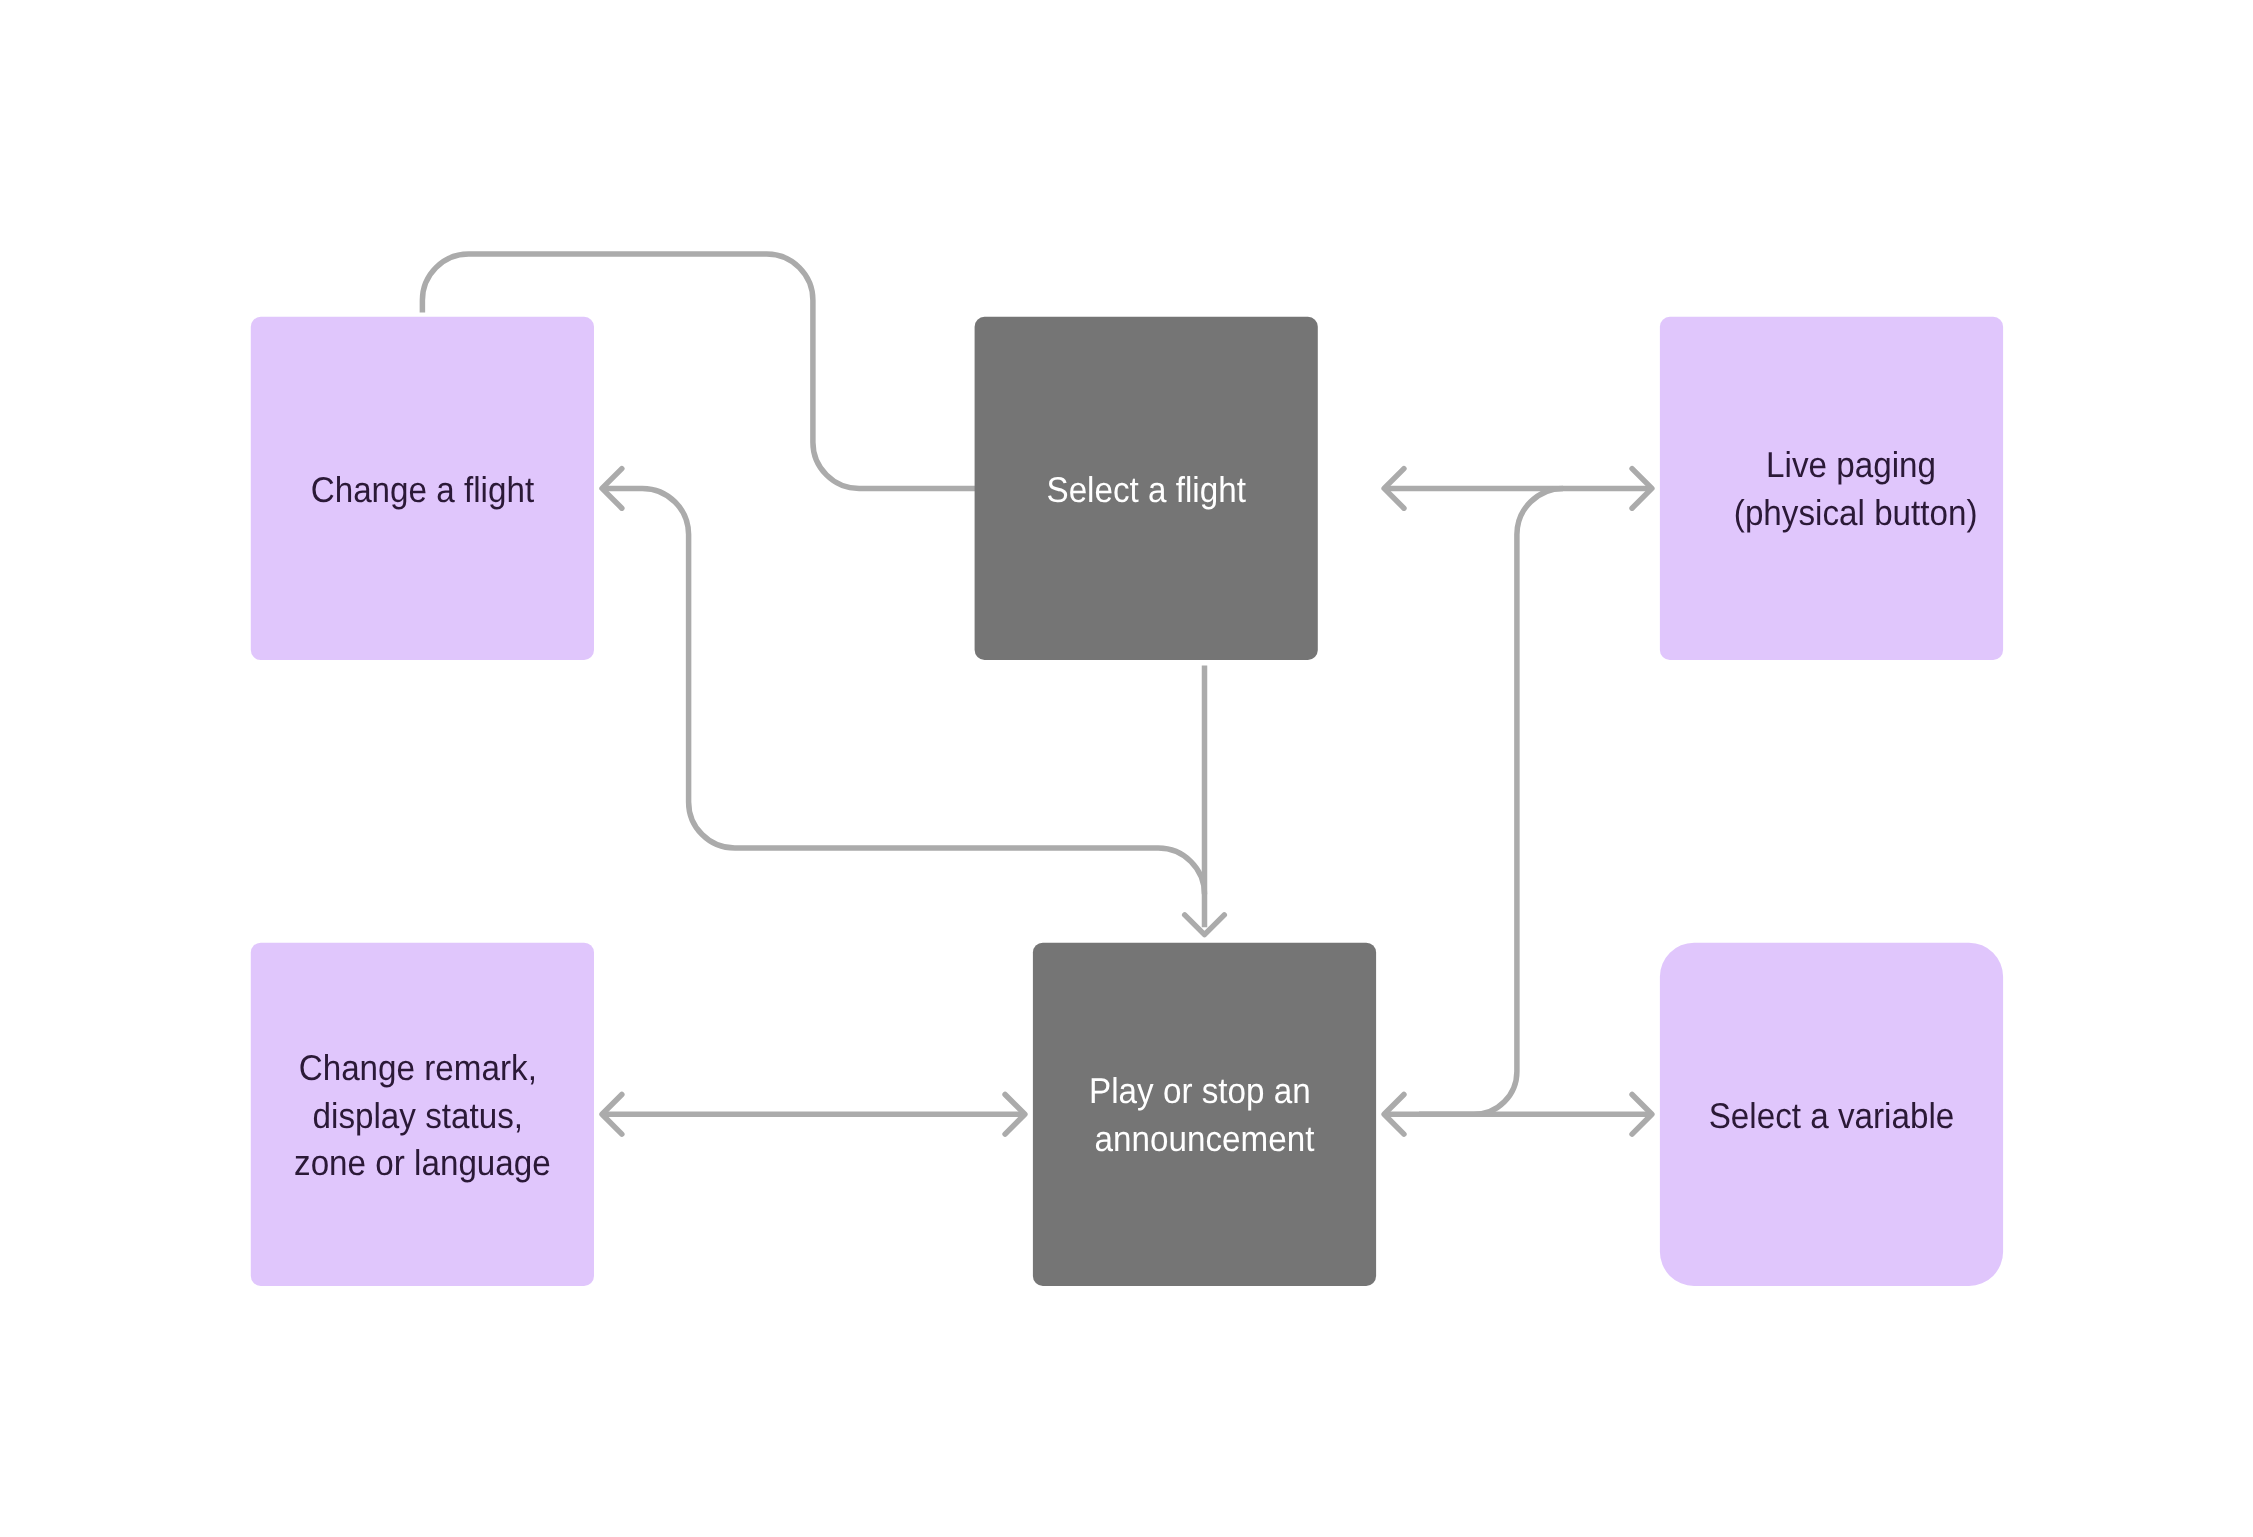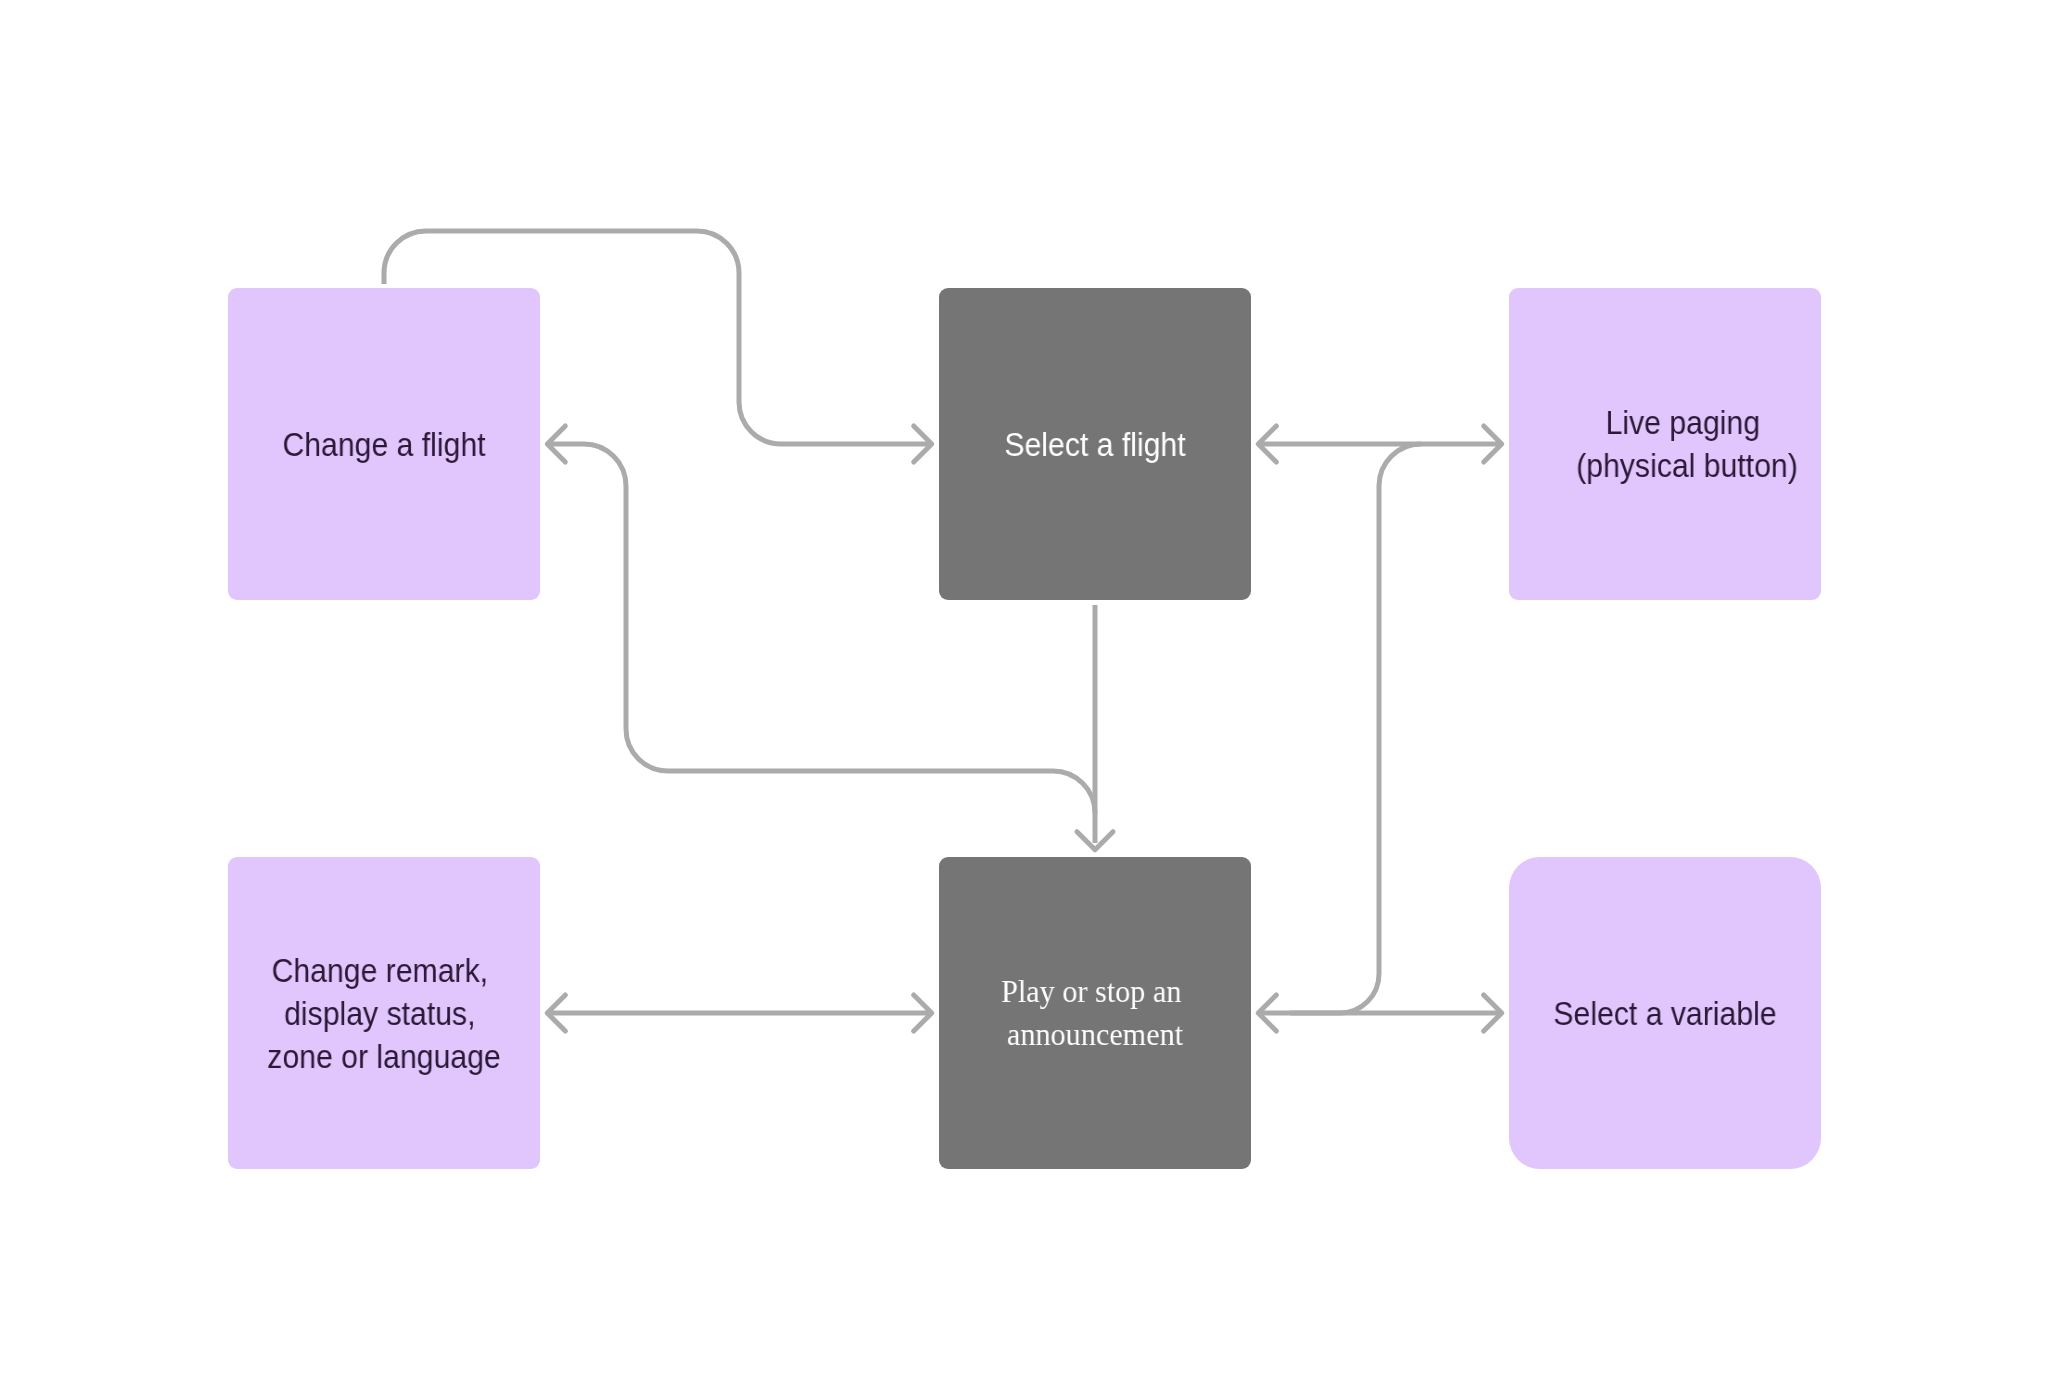--- a/index.html
+++ b/index.html
@@ -81,33 +81,33 @@
       <path class="wire" d="M 1258 1013 L 1500 1013"></path>
       <path class="head" d="M 1276.3 995 L 1258.3 1013 L 1276.3 1031"></path>
       <path class="head" d="M 1483.7 995 L 1501.7 1013 L 1483.7 1031"></path>
     </g>
 
   </svg>
 
   <div class="node purple" id="node-change-a-flight" style="left: 228px; top: 288px;">
     <span class="node-label">Change a flight</span>
   </div>
-  <div class="node gray" id="node-select-a-flight" style="left: 939px; top: 288px;">
+  <div class="node gray" id="node-select-a-flight" style="left: 886px; top: 288px;">
     <span class="node-label">Select a flight</span>
   </div>
   <div class="node purple" id="node-live-paging" style="left: 1509px; top: 288px; justify-content: flex-end;">
     <span class="node-label">Live paging 
 (physical button)</span>
   </div>
   <div class="node purple" id="node-change-remark" style="left: 228px; top: 857px;">
     <span class="node-label">Change remark, 
 display status, 
 zone or language</span>
   </div>
-  <div class="node gray" id="node-play-or-stop" style="left: 939px; top: 857px; font-family: Liberation Serif, serif;">
+  <div class="node gray" id="node-play-or-stop" style="left: 939px; top: 857px;">
     <span class="node-label">Play or stop an 
 announcement</span>
   </div>
   <div class="node purple" id="node-select-a-variable" style="left: 1509px; top: 857px; border-radius: 31px;">
     <span class="node-label">Select a variable</span>
   </div>
 
 </div>
 
 </body></html>

